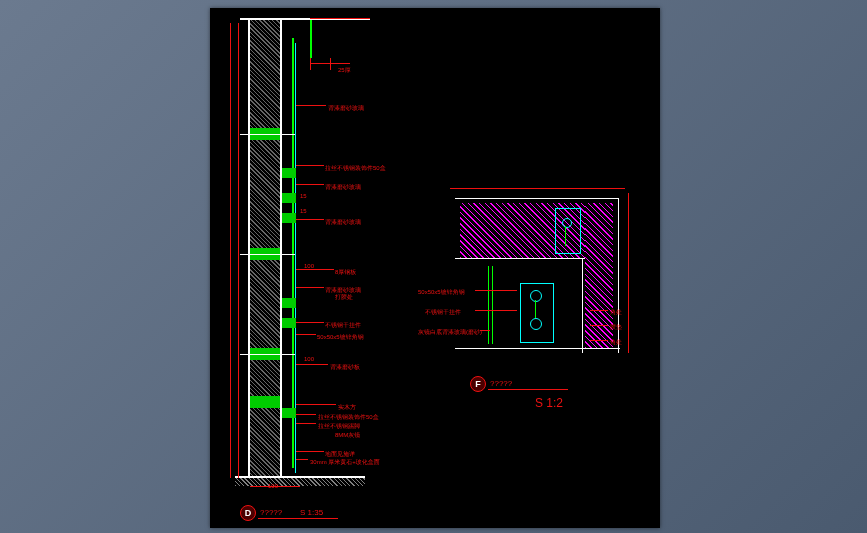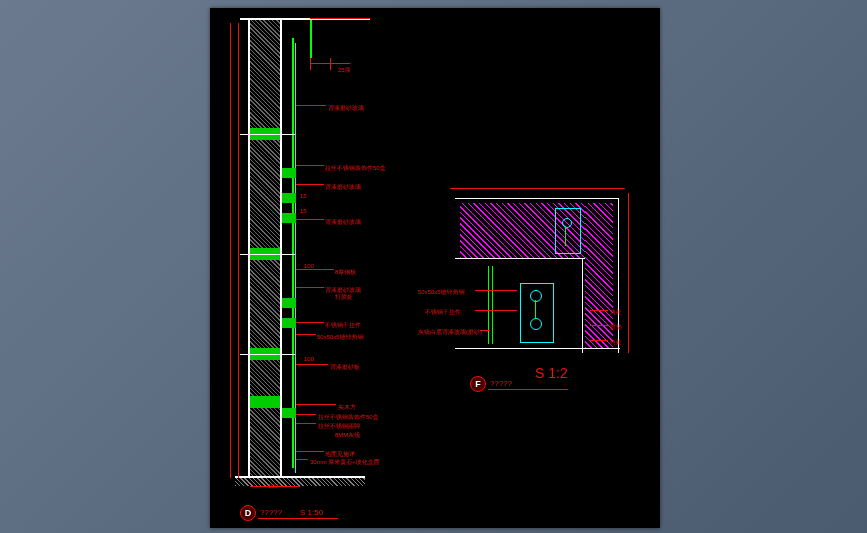--- a/index.html
+++ b/index.html
@@ -72,21 +72,21 @@
 
 <div class="rline" style="left:100px;top:10px;width:60px;height:1px"></div>
 <div class="rline" style="left:100px;top:50px;width:1px;height:12px"></div>
 <div class="rline" style="left:120px;top:50px;width:1px;height:12px"></div>
 <div class="rline" style="left:100px;top:55px;width:40px;height:1px"></div>
 
 <div class="gline" style="left:100px;top:12px;width:2px;height:38px"></div>
 
 <div class="marker" style="left:30px;top:497px">D</div>
 <div class="txt" style="left:50px;top:500px;font-size:8px;color:#e11">?????</div>
-<div class="txt" style="left:90px;top:500px;font-size:8px;color:#e11">S 1:50</div>
+<div class="txt" style="left:90px;top:500px;font-size:8px;color:#e11">S 1:35</div>
 <div class="rline" style="left:48px;top:510px;width:80px;height:1px"></div>
 
 <div class="rline" style="left:40px;top:478px;width:50px;height:1px"></div>
 
 <div class="hatchm" style="left:250px;top:195px;width:125px;height:55px"></div>
 <div class="hatchm" style="left:375px;top:195px;width:28px;height:145px"></div>
 <div class="line" style="left:245px;top:190px;width:163px;height:1px"></div>
 <div class="line" style="left:408px;top:190px;width:1px;height:155px"></div>
 <div class="line" style="left:245px;top:250px;width:130px;height:1px"></div>
 <div class="line" style="left:372px;top:250px;width:1px;height:95px"></div>
@@ -109,21 +109,21 @@
 
 <div class="rline" style="left:265px;top:282px;width:42px;height:1px"></div>
 <div class="rline" style="left:265px;top:302px;width:42px;height:1px"></div>
 <div class="rline" style="left:270px;top:322px;width:10px;height:1px"></div>
 <div class="rline" style="left:380px;top:302px;width:18px;height:1px"></div>
 <div class="rline" style="left:380px;top:317px;width:18px;height:1px"></div>
 <div class="rline" style="left:380px;top:332px;width:18px;height:1px"></div>
 
 <div class="marker" style="left:260px;top:368px">F</div>
 <div class="txt" style="left:280px;top:371px;font-size:8px;color:#e11">?????</div>
-<div class="txt" style="left:325px;top:357px;font-size:14px;color:#e11">S 1:2</div>
+<div class="txt" style="left:325px;top:388px;font-size:12px;color:#e11">S 1:2</div>
 <div class="rline" style="left:278px;top:381px;width:80px;height:1px"></div>
 
 <div id="ann-container">
       <div class="rtxt" style="left: 128px; top: 58px;">25厚</div>
       <div class="rtxt" style="left: 118px; top: 96px;">背漆磨砂玻璃</div>
       <div class="rtxt" style="left: 115px; top: 156px;">拉丝不锈钢装饰件50盒</div>
       <div class="rtxt" style="left: 115px; top: 175px;">背漆磨砂玻璃</div>
       <div class="rtxt" style="left: 90px; top: 185px;">15</div>
       <div class="rtxt" style="left: 90px; top: 200px;">15</div>
       <div class="rtxt" style="left: 115px; top: 210px;">背漆磨砂玻璃</div>

